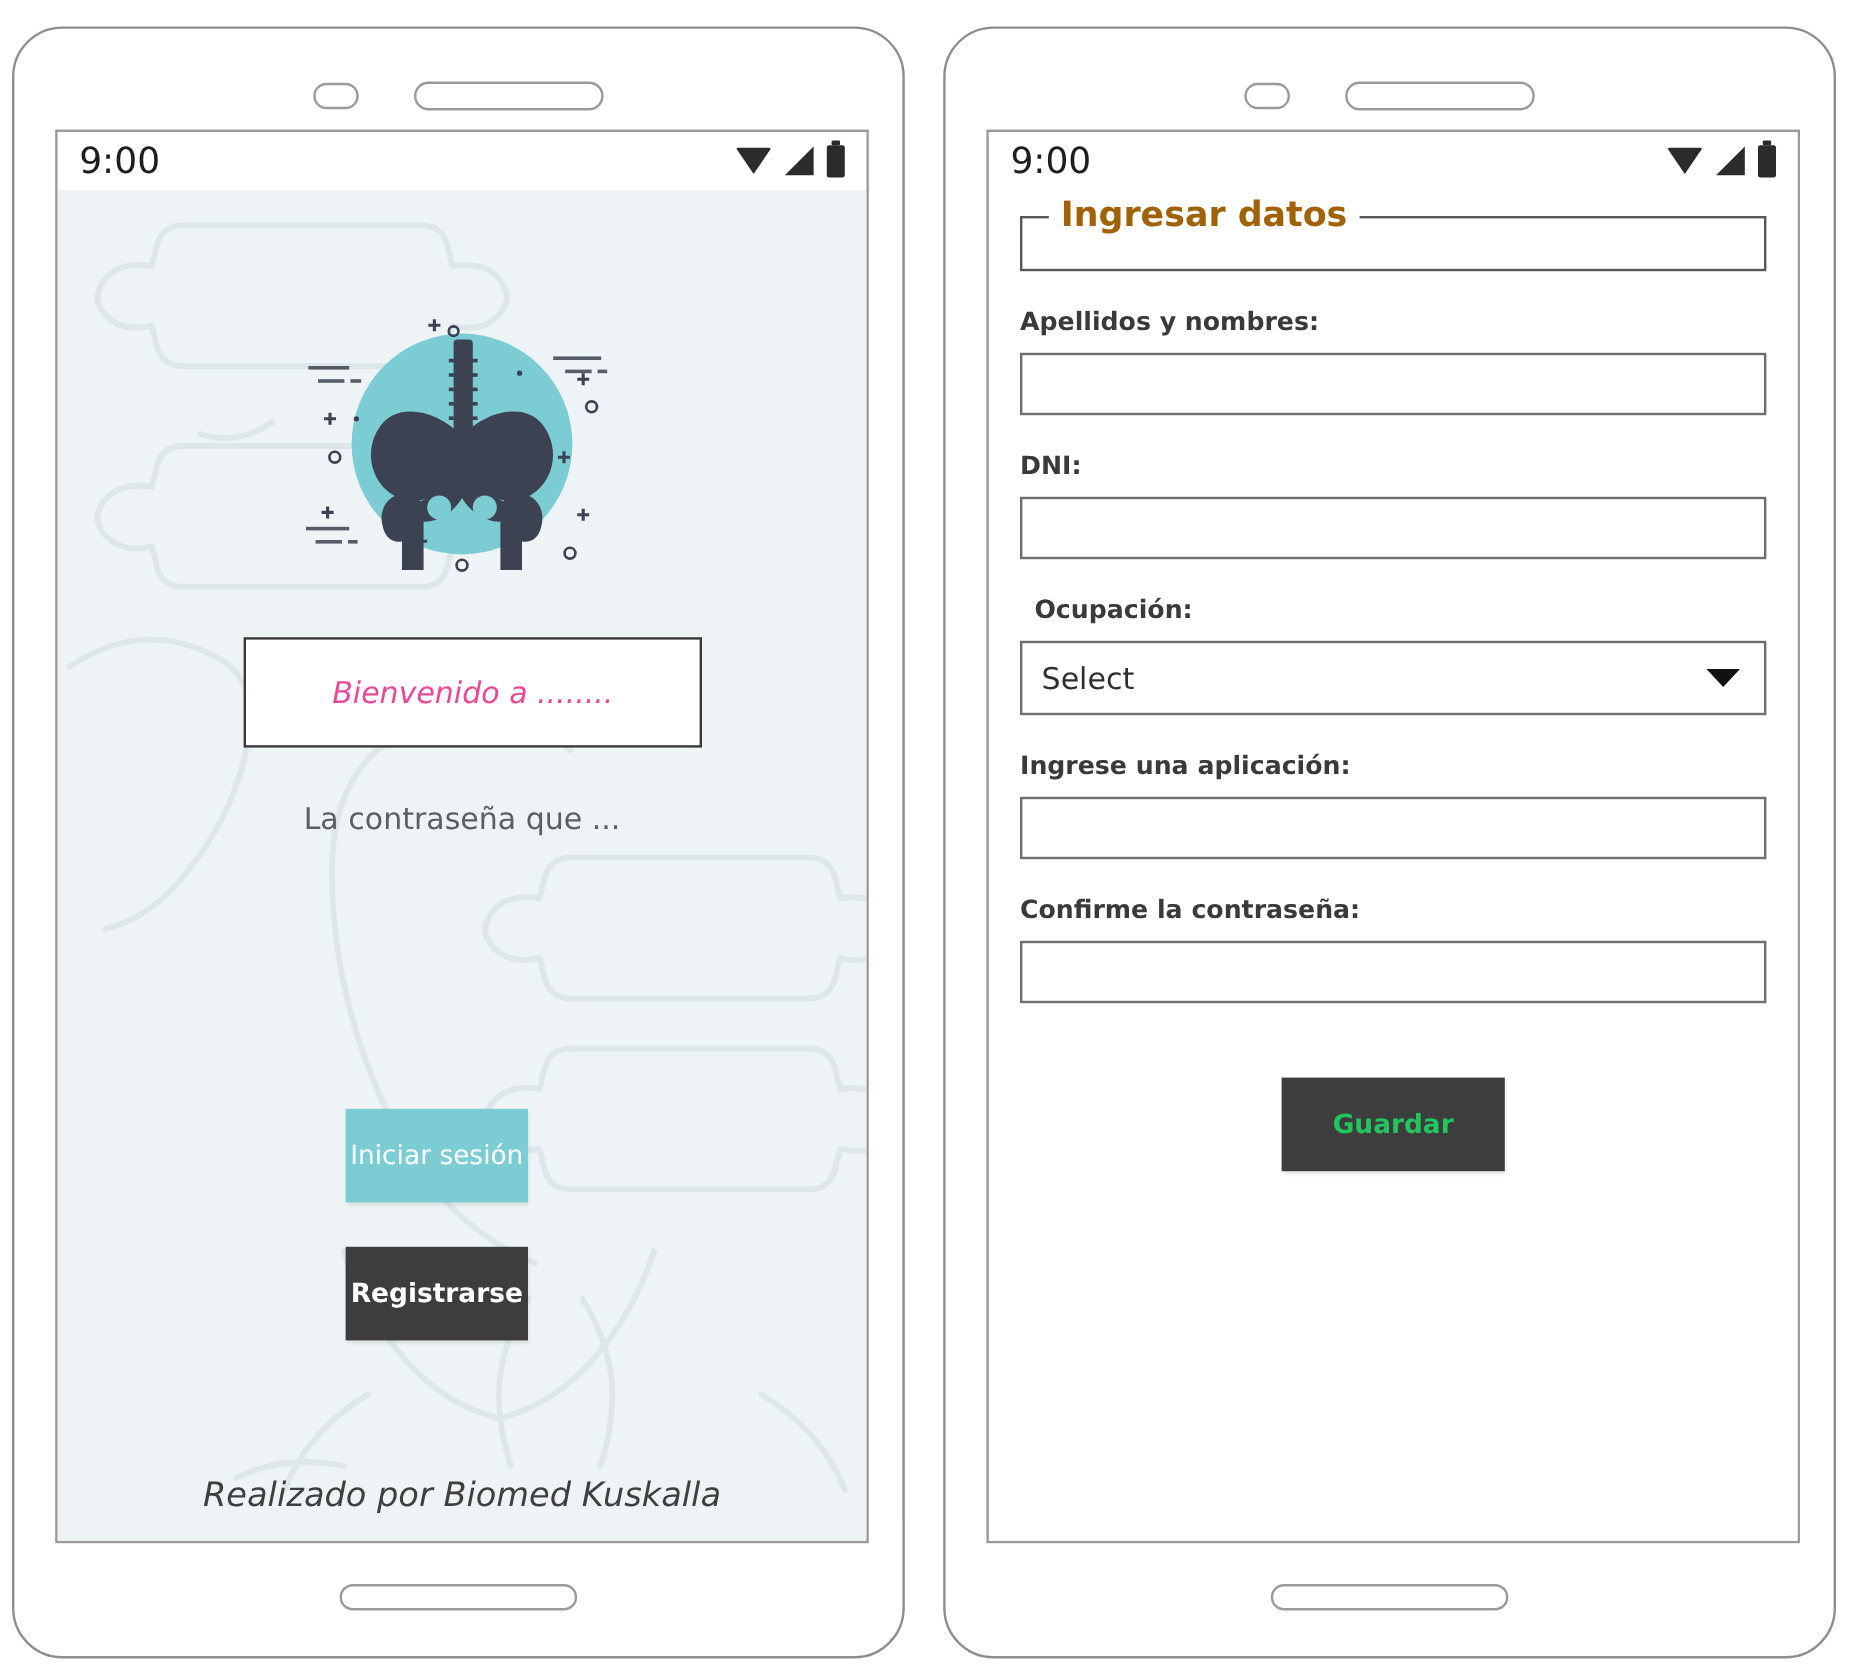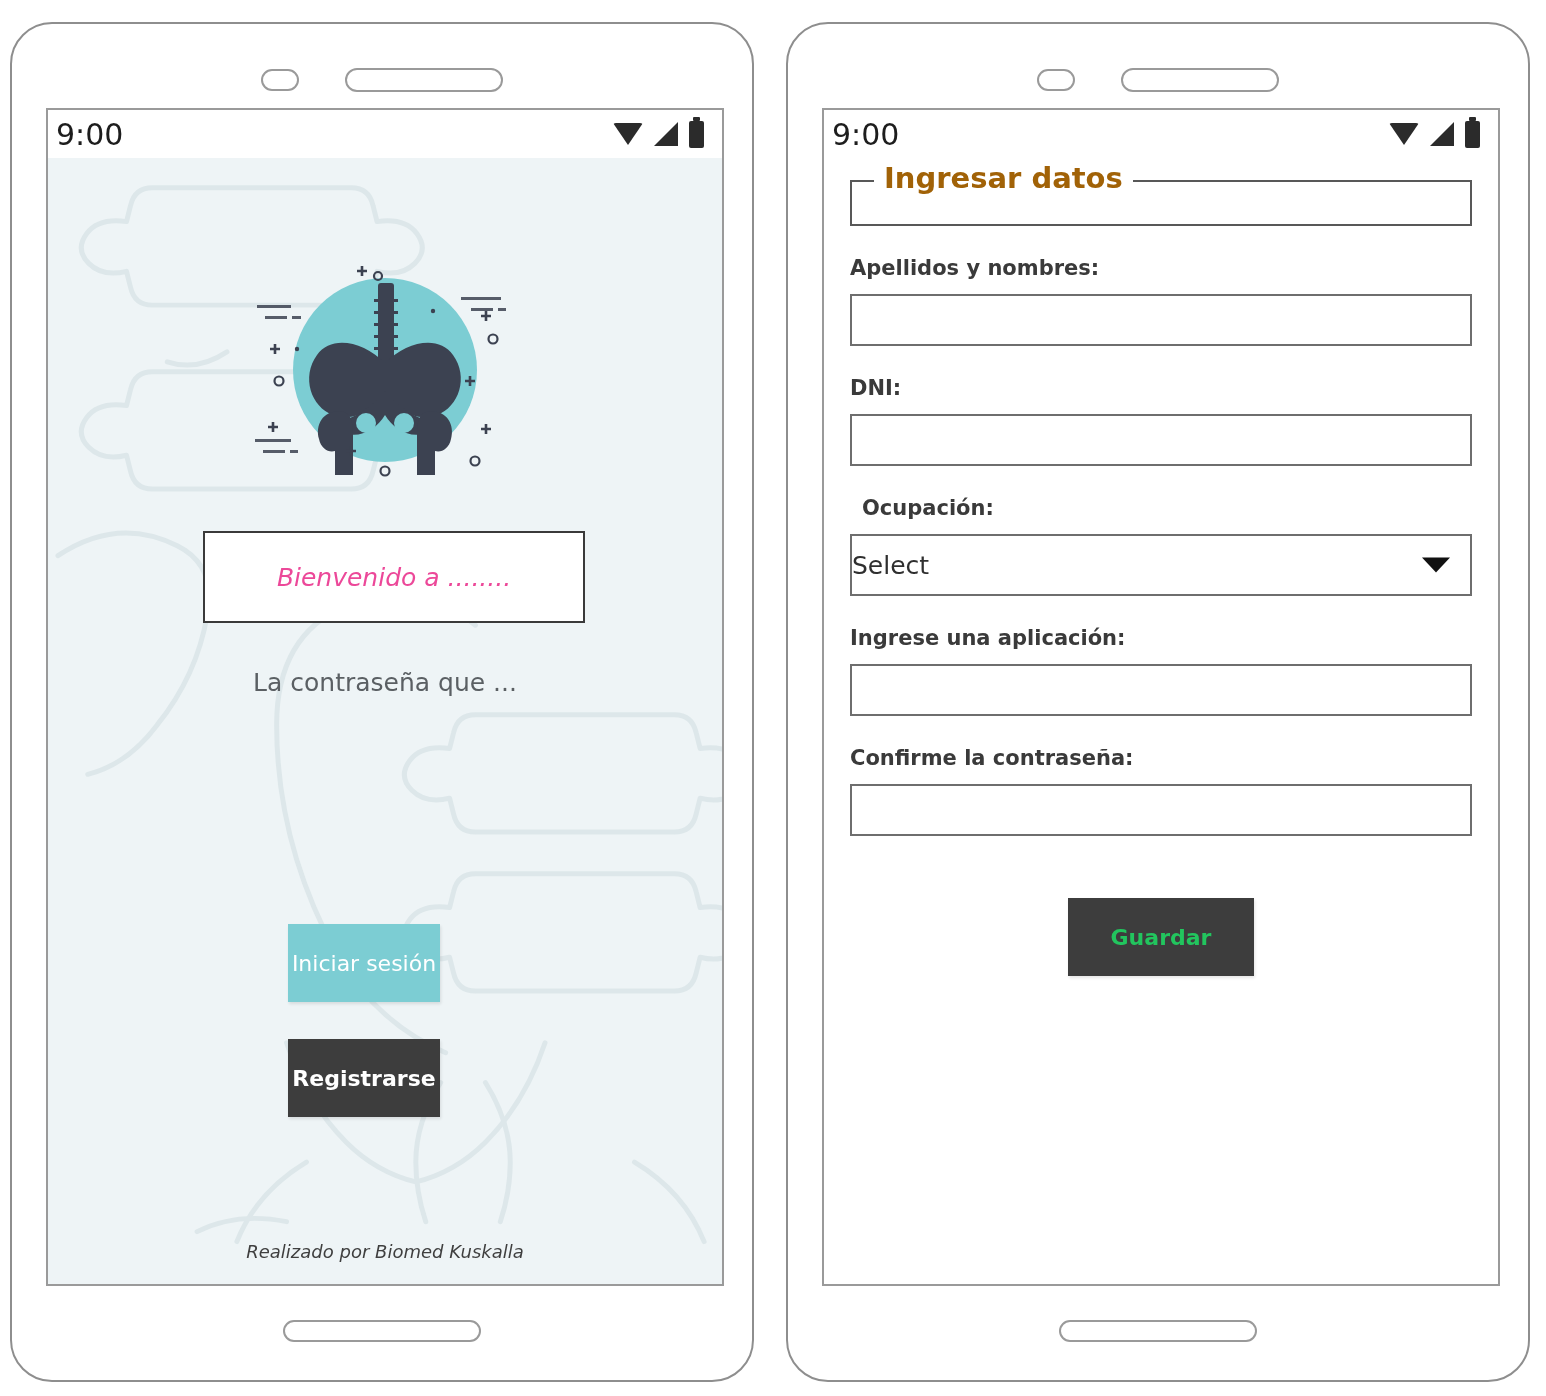--- a/index.html
+++ b/index.html
@@ -72,21 +72,21 @@
     background: #ffffff;
     overflow: hidden;
   }
 
   .statusbar {
     height: 48px;
     background: #ffffff;
     display: flex;
     align-items: center;
     justify-content: space-between;
-    padding: 0 18px 0 8px;
+    padding: 0 18px 0 18px;
     position: relative;
     z-index: 5;
   }
   .status-time {
     font-size: 30px;
     color: #1d1d1d;
     font-family: "DejaVu Sans", sans-serif;
     letter-spacing: 0px;
   }
   .status-icons { display: flex; align-items: center; gap: 11px; }
@@ -185,21 +185,21 @@
     box-shadow: 1px 2px 3px rgba(0,0,0,.10);
   }
   #btn-login    { top: 766px; background: #7ccdd3; }
   #btn-register { top: 881px; background: #3d3d3d; font-weight: bold; }
 
   .made-by {
     position: absolute;
     bottom: 22px;
     left: 0; right: 0;
     text-align: center;
-    font-size: 18px;
+    font-size: 28px;
     font-style: italic;
     color: #3f3f3f;
     font-family: "DejaVu Sans", sans-serif;
   }
 
   
   .form-body {
     position: absolute;
     top: 48px; left: 0; right: 0; bottom: 0;
     background: #ffffff;
@@ -247,21 +247,21 @@
   }
 
   .select-wrap { position: relative; }
   .select-box {
     width: 100%;
     height: 62px;
     border: 2px solid #6e6e6e;
     background: #ffffff;
     display: flex;
     align-items: center;
-    padding: 0 0;
+    padding: 0 16px;
     font-size: 25px;
     color: #2f2f2f;
     font-family: "DejaVu Sans", sans-serif;
     cursor: pointer;
   }
   .caret {
     position: absolute;
     right: 22px;
     top: 50%;
     transform: translateY(-50%);

